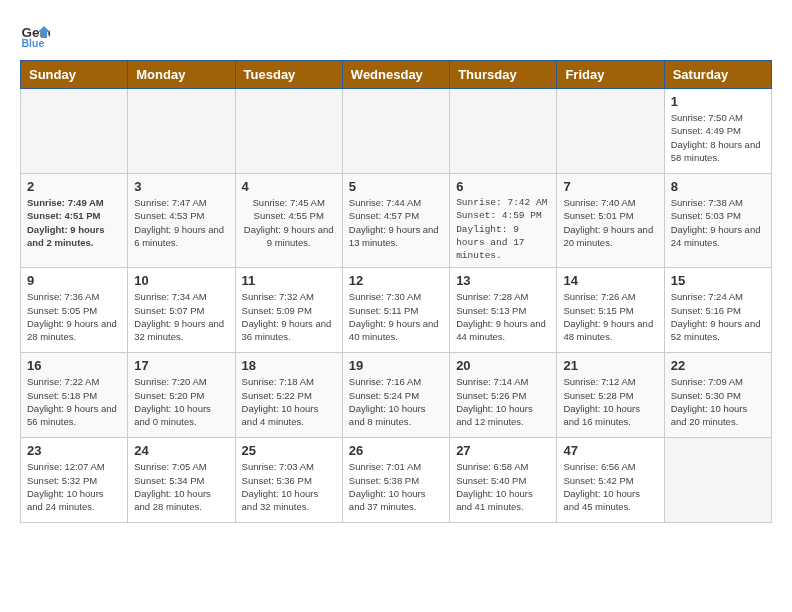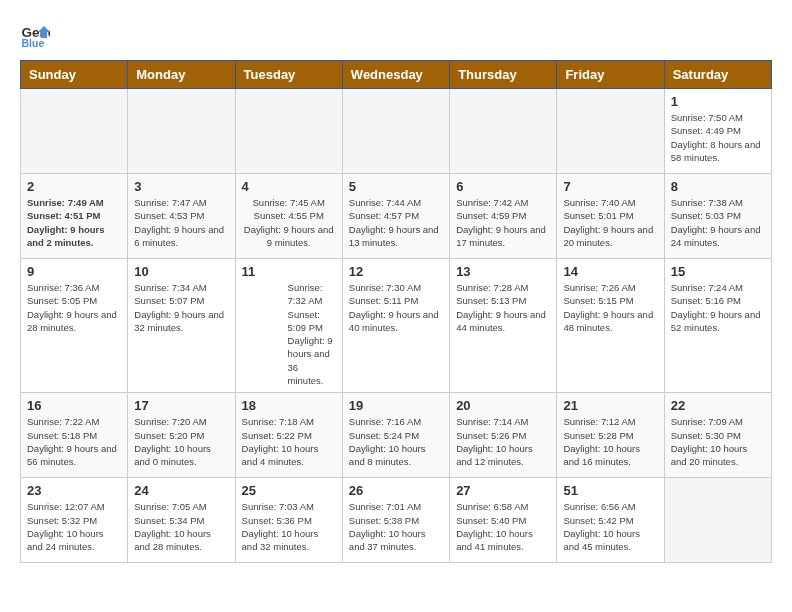--- a/index.html
+++ b/index.html
@@ -151,21 +151,21 @@
 Daylight: 9 hours and 9 minutes.</div>
         </td>
         <td>
           <span class="day-number">5</span>
           <div class="day-info" style="white-space: pre-line;">Sunrise: 7:44 AM
 Sunset: 4:57 PM
 Daylight: 9 hours and 13 minutes.</div>
         </td>
         <td>
           <span class="day-number">6</span>
-          <div class="day-info" style="white-space: pre-line;">Sunrise: 7:42 AM
+          <div class="day-info" style="white-space: pre-line; font-family: Liberation Mono, monospace;">Sunrise: 7:42 AM
 Sunset: 4:59 PM
 Daylight: 9 hours and 17 minutes.</div>
         </td>
         <td>
           <span class="day-number">7</span>
           <div class="day-info" style="white-space: pre-line;">Sunrise: 7:40 AM
 Sunset: 5:01 PM
 Daylight: 9 hours and 20 minutes.</div>
         </td>
         <td>
@@ -183,21 +183,21 @@
 Daylight: 9 hours and 28 minutes.</div>
         </td>
         <td>
           <span class="day-number">10</span>
           <div class="day-info" style="white-space: pre-line;">Sunrise: 7:34 AM
 Sunset: 5:07 PM
 Daylight: 9 hours and 32 minutes.</div>
         </td>
         <td>
           <span class="day-number">11</span>
-          <div class="day-info" style="white-space: pre-line; margin-left: 46px;">Sunrise: 7:32 AM
+          <div class="day-info" style="white-space: pre-line;">Sunrise: 7:32 AM
 Sunset: 5:09 PM
 Daylight: 9 hours and 36 minutes.</div>
         </td>
         <td>
           <span class="day-number">12</span>
           <div class="day-info" style="white-space: pre-line;">Sunrise: 7:30 AM
 Sunset: 5:11 PM
 Daylight: 9 hours and 40 minutes.</div>
         </td>
         <td>
@@ -288,21 +288,21 @@
 Sunset: 5:38 PM
 Daylight: 10 hours and 37 minutes.</div>
         </td>
         <td>
           <span class="day-number">27</span>
           <div class="day-info" style="white-space: pre-line;">Sunrise: 6:58 AM
 Sunset: 5:40 PM
 Daylight: 10 hours and 41 minutes.</div>
         </td>
         <td>
-          <span class="day-number">51</span>
+          <span class="day-number">47</span>
           <div class="day-info" style="white-space: pre-line;">Sunrise: 6:56 AM
 Sunset: 5:42 PM
 Daylight: 10 hours and 45 minutes.</div>
         </td>
         <td class="empty-cell"></td>
       </tr>
     </tbody>
 </table>
 
 </body></html>

